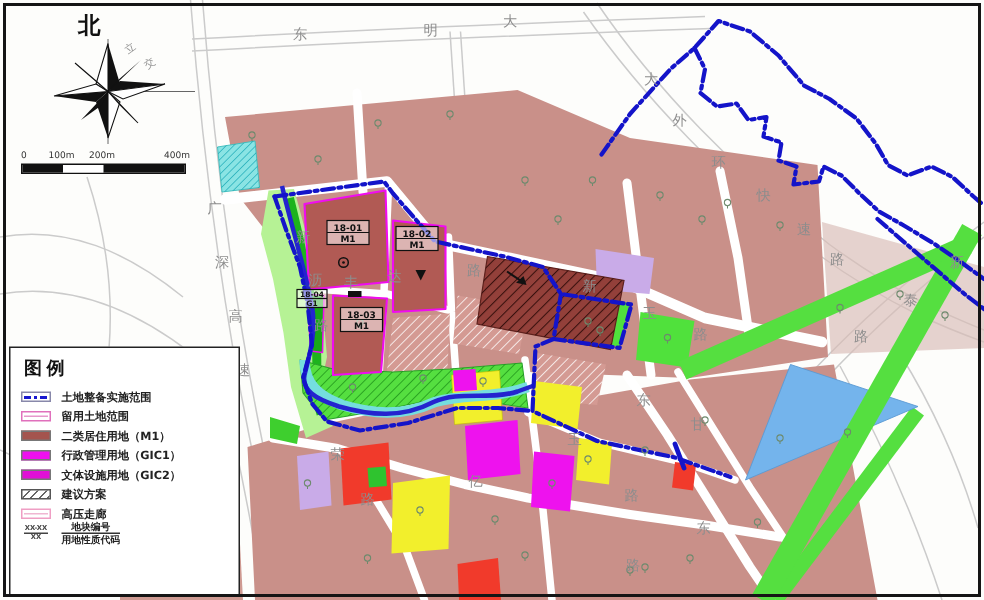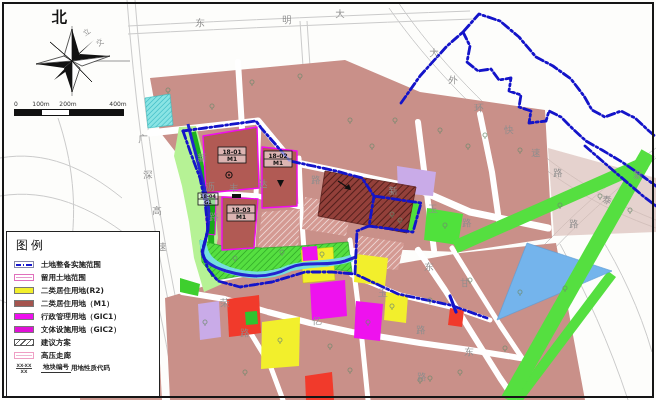--- a/index.html
+++ b/index.html
@@ -12,38 +12,38 @@
   .north{position:absolute;left:46px;top:2px;font-size:15px;font-weight:bold;color:#111;}
   .rose{position:absolute;left:4px;top:20px;}
   .scalebar{position:absolute;left:8px;top:94px;width:112px;height:22px;font-size:6px;color:#333;}
   .scalebar .lab{position:absolute;top:0;transform:translateX(-50%);white-space:nowrap;}
   .scalebar .lab.first{transform:none;}
   .bar{position:absolute;left:0;top:9px;width:108px;height:5px;border:1px solid #111;font-size:0;}
   .bar i{display:inline-block;height:5px;}
   
   .legend{position:absolute;left:6px;top:231px;width:154px;height:166px;background:#fff;
           border:1px solid #222;box-sizing:border-box;padding:3px 5px 2px 7px;}
-  .legend .title{font-size:12px;font-weight:normal;color:#111;letter-spacing:3px;margin:2px 0 4px 2px;}
+  .legend .title{font-size:12px;font-weight:bold;color:#111;letter-spacing:3px;margin:2px 0 4px 2px;}
   .lrow{display:flex;align-items:center;height:13px;font-weight:bold;}
   .sw{flex:0 0 20px;width:20px;height:7px;margin-right:7px;position:relative;box-sizing:border-box;}
   .lrow .lab{font-size:7.5px;color:#222;white-space:nowrap;line-height:1;}
   .sw-line{background:#fff;border:1px solid #8888aa;}
   .sw-line::after{content:"";position:absolute;left:1px;right:1px;top:2px;height:1.6px;
      background:repeating-linear-gradient(90deg,#1818cf 0 5px,#fff 5px 7px,#1818cf 7px 8.5px,#fff 8.5px 10.5px);}
   .sw-reserve{background:#fff;border:1px solid #e070bc;}
   .sw-reserve::after{content:"";position:absolute;left:1px;right:1px;top:2.4px;height:1px;background:#e698cc;}
   .sw-fill{border:1px solid #777;}
   .sw-outline{background:#fefefe;border:1px solid #999;}
   .sw-hatch{border:1px solid #555;background:repeating-linear-gradient(135deg,#fff 0 3px,#666 3px 4px);}
   .sw-hv{background:#fff;border:1px solid #ef9ec4;}
   .sw-hv::after{content:"";position:absolute;left:1px;right:1px;top:2.4px;height:1px;background:#f0b6d2;}
   .sw-code{display:flex;flex-direction:column;align-items:center;justify-content:center;height:12px;}
   .sw-code i{font-style:normal;font-size:4.5px;line-height:1.15;color:#444;display:block;}
   .sw-code i.top{border-bottom:0.5px solid #444;}
-  .lab-frac{display:flex;flex-direction:row;line-height:1;}
+  .lab-frac{display:flex;flex-direction:column;line-height:1;}
   .lab-frac .t{font-size:6.5px;color:#222;border-bottom:0.6px solid #333;padding:0 2px 1px 2px;text-align:center;}
   .lab-frac .b{font-size:6.5px;color:#222;padding-top:1px;text-align:left;}
 </style>
 </head>
 <body>
 
 <div class="stage">
 
   <svg class="map" width="656" height="400" viewBox="0 0 656 400">
     <defs>
@@ -330,24 +330,20 @@
     <div id="legend-items">
         <div class="lrow">
           <span class="sw sw-line"></span>
           <span class="lab">土地整备实施范围</span>
         </div>
         <div class="lrow">
           <span class="sw sw-reserve"></span>
           <span class="lab">留用土地范围</span>
         </div>
         <div class="lrow">
-          <span class="sw sw-fill" style="background: rgb(242, 239, 44);"></span>
-          <span class="lab">二类居住用地(R2)</span>
-        </div>
-        <div class="lrow">
           <span class="sw sw-fill" style="background: rgb(164, 84, 78);"></span>
           <span class="lab">二类居住用地（M1）</span>
         </div>
         <div class="lrow">
           <span class="sw sw-fill" style="background: rgb(238, 16, 238);"></span>
           <span class="lab">行政管理用地（GIC1）</span>
         </div>
         <div class="lrow">
           <span class="sw sw-fill" style="background: rgb(224, 16, 214);"></span>
           <span class="lab">文体设施用地（GIC2）</span>

